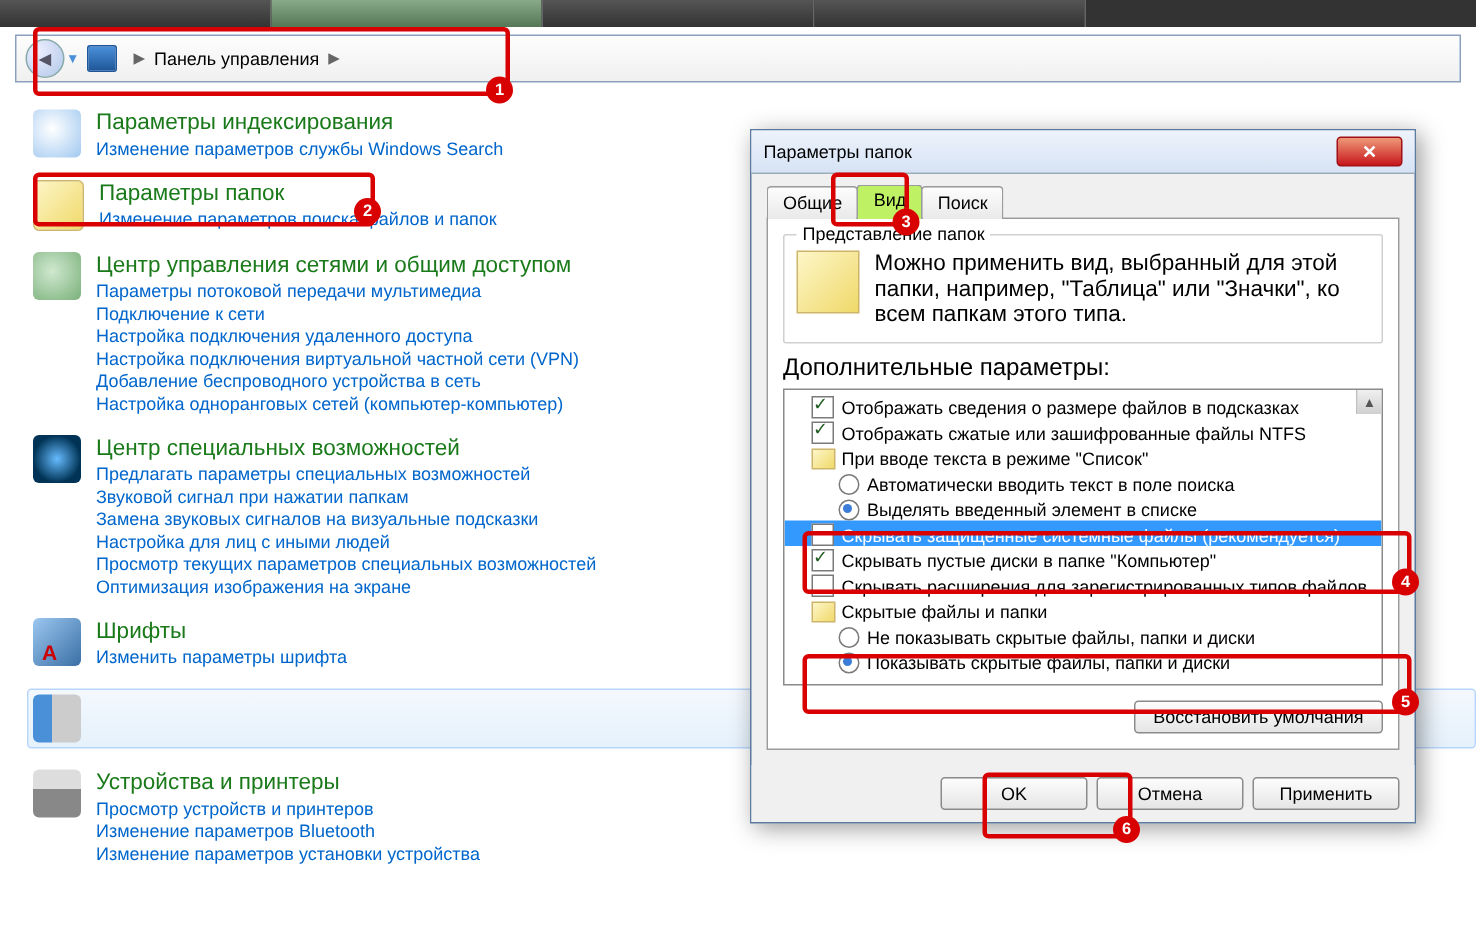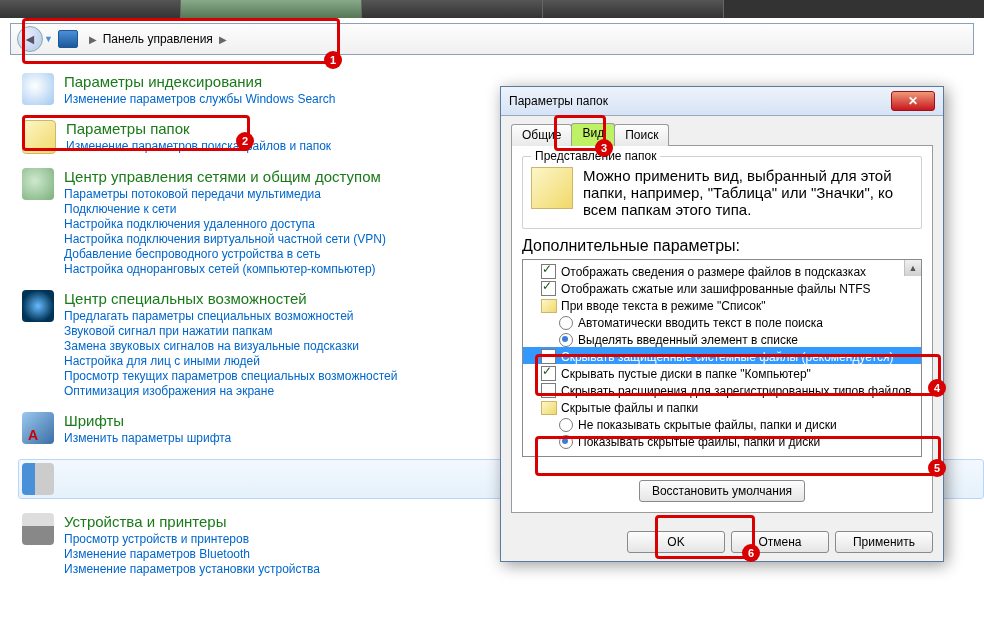--- a/index.html
+++ b/index.html
@@ -47,21 +47,21 @@
 .tree-row{display:flex;align-items:flex-end;height:17px;padding:0 2px;white-space:nowrap}
 .tree-row.sel{background:#3399ff;color:#fff}
 .chk{width:13px;height:13px;border:1px solid #7a7a7a;margin:0 5px 0 0;flex-shrink:0;background:#fff;position:relative}
 .chk.checked::after{content:"✓";position:absolute;top:-3px;left:0;font-size:12px;color:#1e5a1e}
 .radio{width:12px;height:12px;border:1px solid #7a7a7a;border-radius:50%;margin:0 5px 0 0;flex-shrink:0;background:#fff;position:relative}
 .radio.checked::after{content:"";position:absolute;top:2px;left:2px;width:6px;height:6px;border-radius:50%;background:#3b7dd8}
 .indent1{padding-left:18px}
 .indent2{padding-left:36px}
 .tree-folder{width:14px;height:12px;background:linear-gradient(135deg,#fdf6c8,#f0d96a);border:1px solid #cdb56c;margin-right:4px;flex-shrink:0}
 .scroll-up{position:absolute;top:0;right:0;width:16px;height:16px;background:linear-gradient(to bottom,#f0f0f0,#d0d0d0);border-left:1px solid #c0c0c0;display:flex;align-items:center;justify-content:center;font-size:9px;color:#555}
-.restore-row{display:flex;justify-content:center;margin-top:23px}
+.restore-row{display:flex;justify-content:flex-end;margin-top:10px}
 .dlg-buttons{display:flex;justify-content:flex-end;gap:6px;padding:8px 10px;background:#f0f0f0}
 
 .ic{width:32px;height:32px;border-radius:4px}
 .ic-search{background:radial-gradient(circle at 40% 40%,#fff,#a0c8f0)}
 .ic-folder{background:linear-gradient(135deg,#fdf6c8,#f0d96a);border:1px solid #cdb56c}
 .ic-network{background:radial-gradient(circle at 40% 40%,#cfe8cf,#7ab07a)}
 .ic-access{background:radial-gradient(circle at 50% 50%,#6bf,#035 70%)}
 .ic-fonts{background:linear-gradient(135deg,#9cc8f0,#3a6ea5);position:relative}
 .ic-fonts::after{content:"A";position:absolute;bottom:1px;left:6px;color:#c00;font-weight:bold;font-size:14px}
 .ic-flag{background:linear-gradient(to right,#4a90d9 40%,#ccc 40%)}

